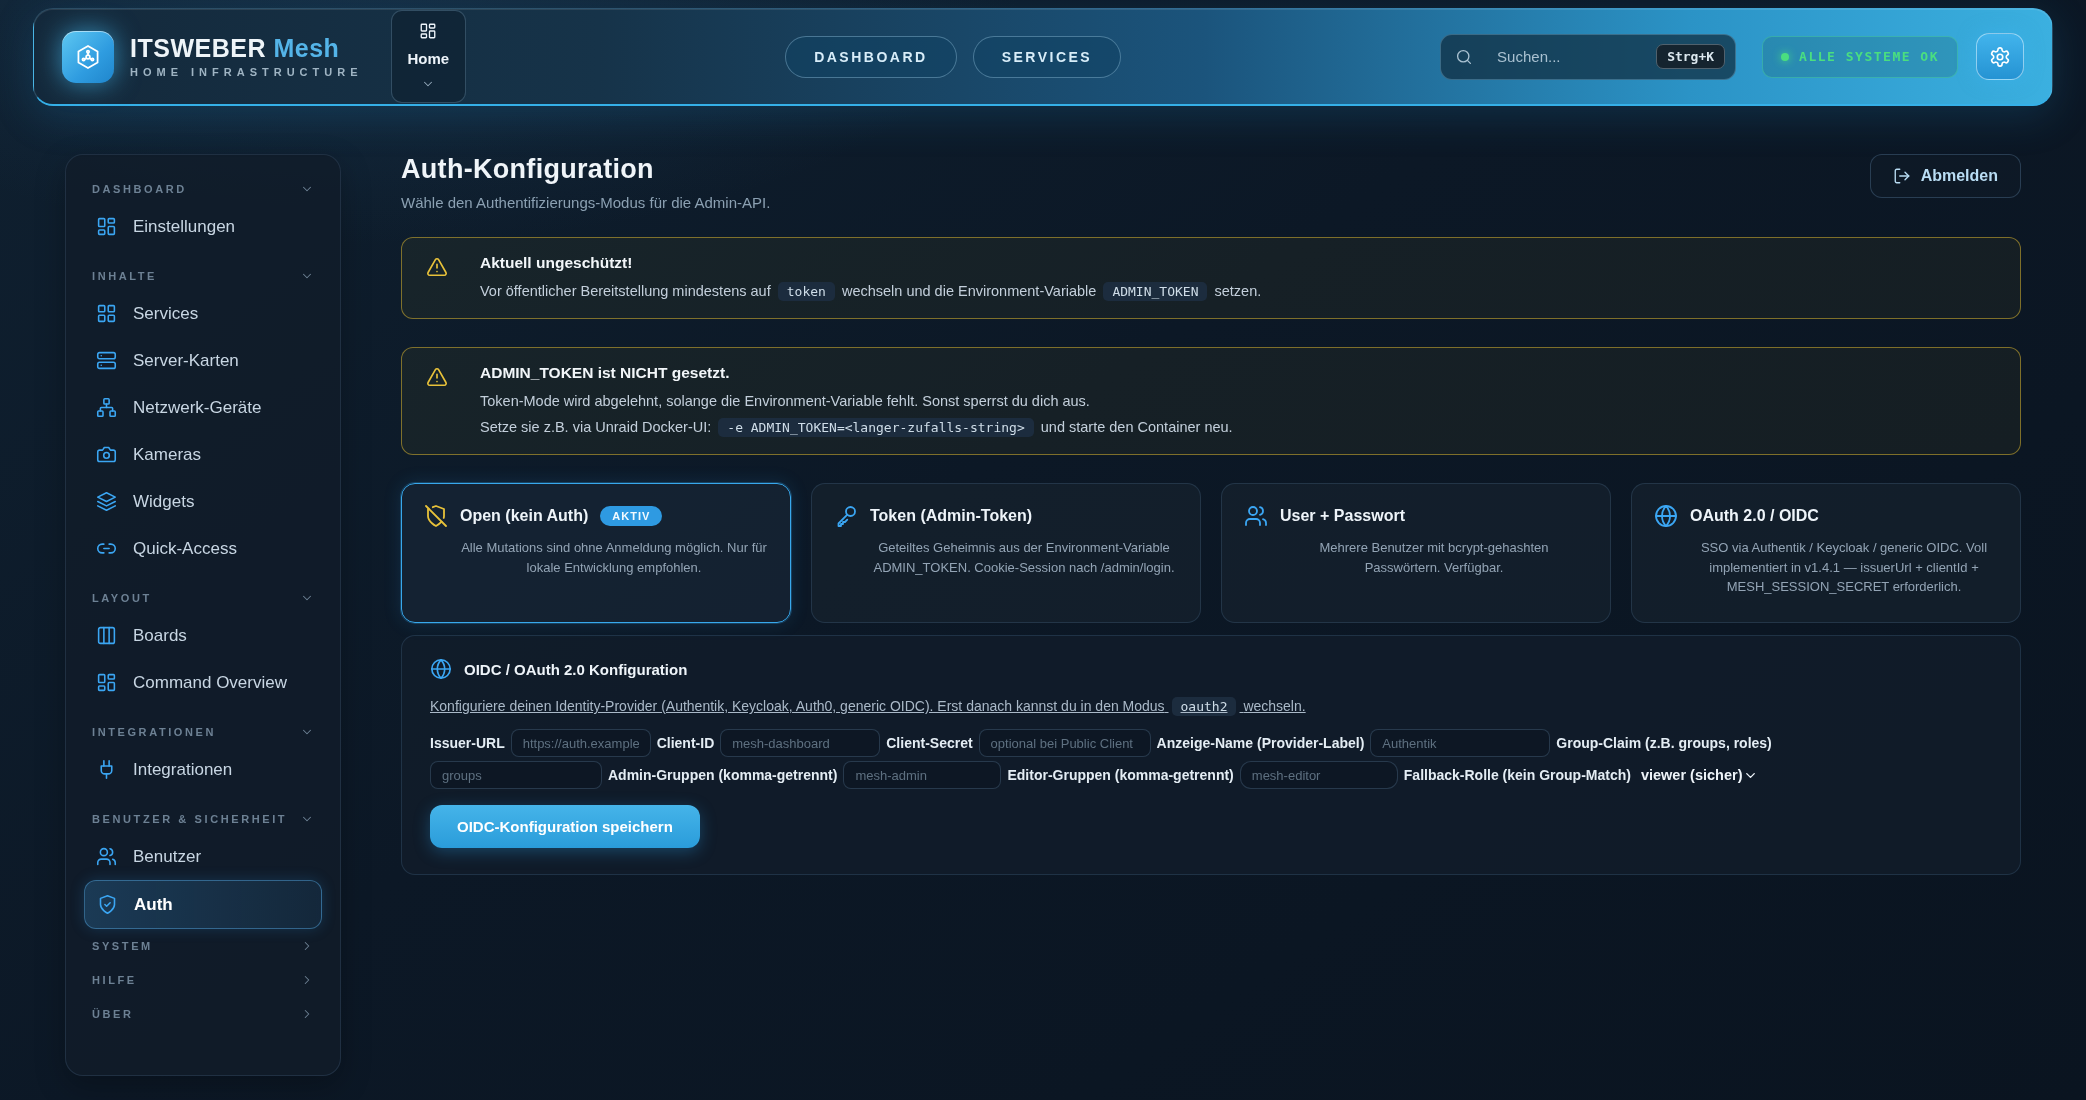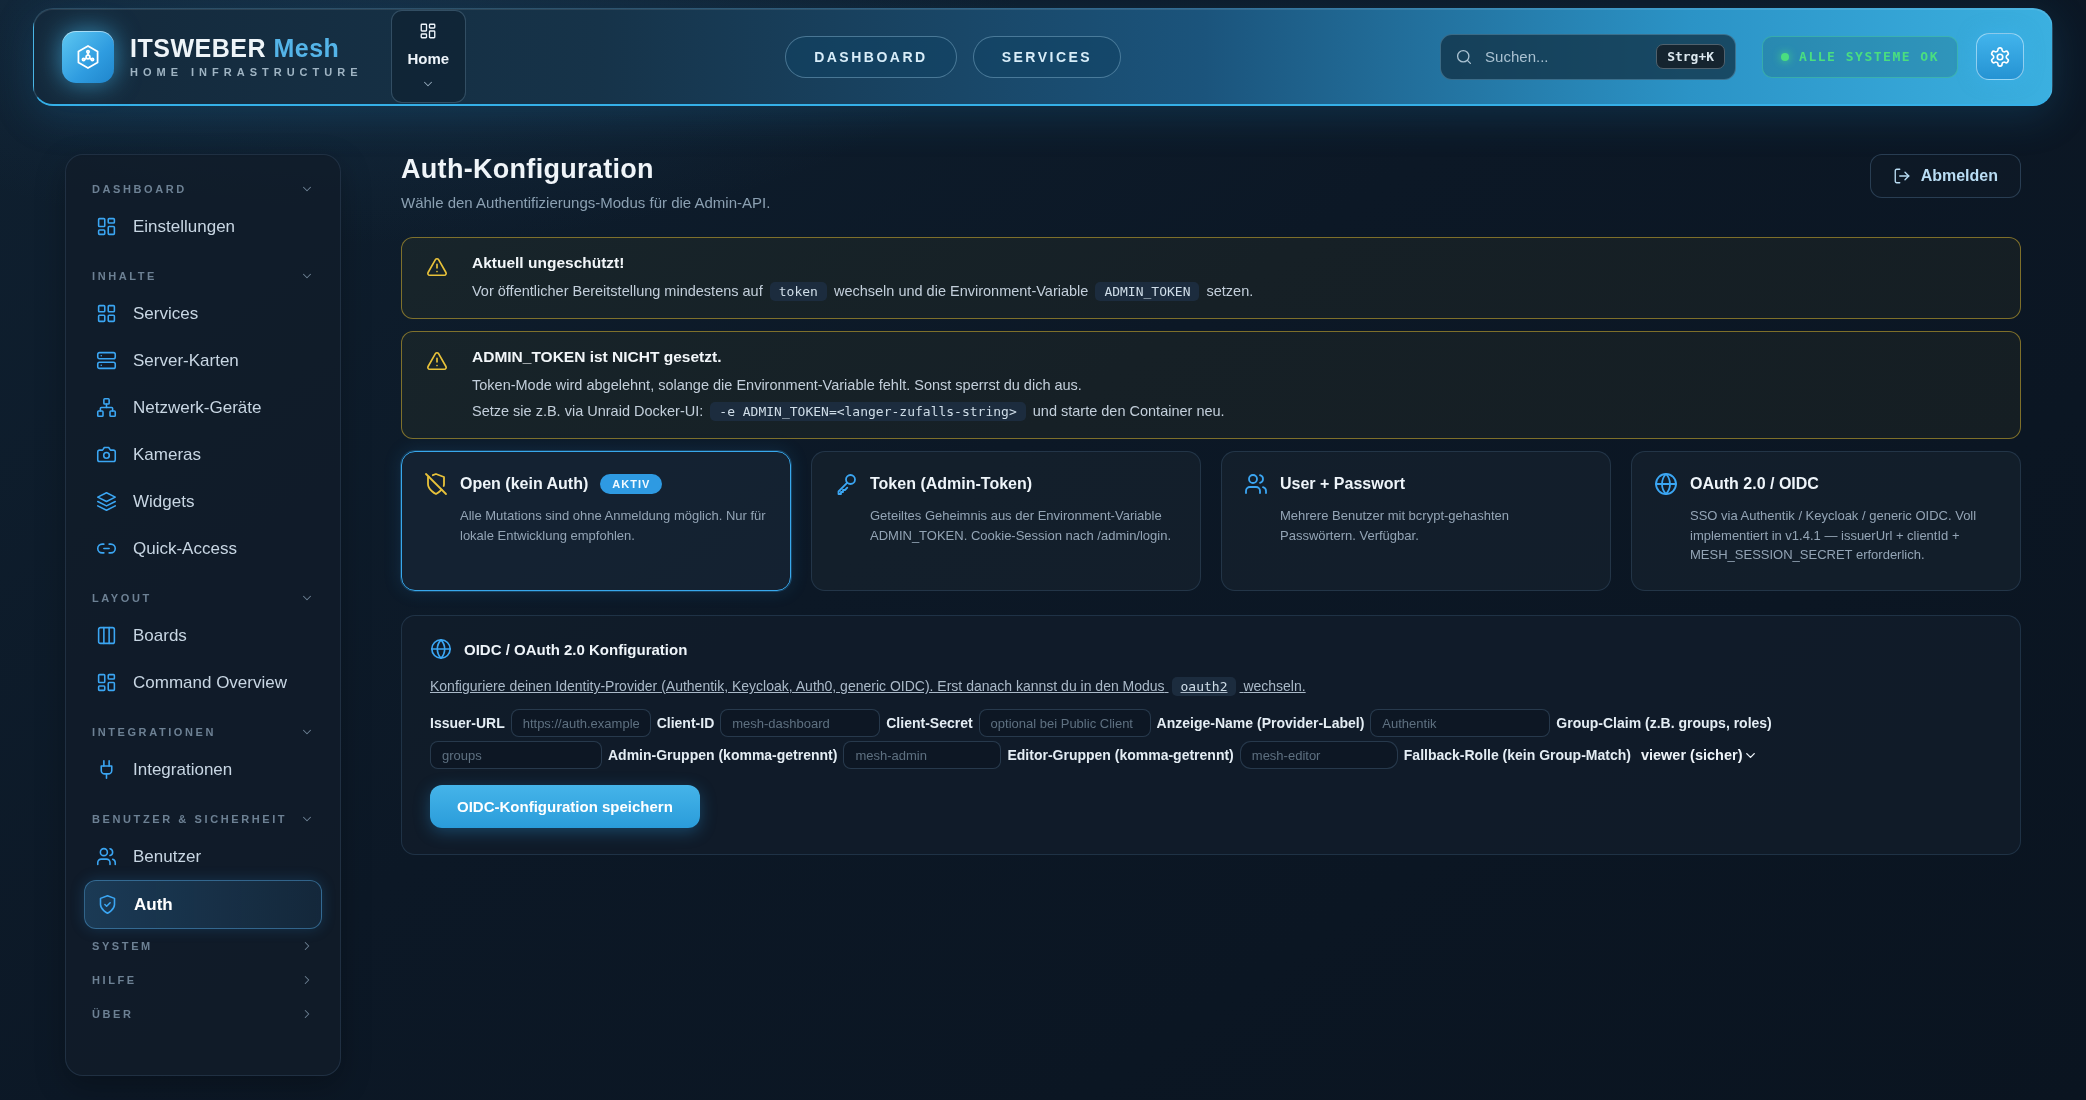--- a/index.html
+++ b/index.html
@@ -41,21 +41,21 @@
   }
   .home-btn .chev { color:#93a9ba; }
   .top-spacer { flex:1; }
   .nav-pill {
     border-radius:999px; padding:12px 28px; font-size:14px; font-weight:bold;
     letter-spacing:2.5px; color:#d8edf9; cursor:pointer;
     background:rgba(16,66,98,.55); border:1px solid rgba(175,220,245,.35);
   }
   .nav-pill + .nav-pill { margin-left:16px; }
   .searchbox {
-    display:flex; align-items:center; gap:12px; width:296px; height:46px;
+    display:flex; align-items:center; gap:24px; width:296px; height:46px;
     background:rgba(16,44,62,.72); border:1px solid rgba(145,205,238,.30);
     border-radius:12px; padding:0 10px 0 14px; color:#a9c1d1;
   }
   .searchbox input {
     flex:1; min-width:0; background:transparent; border:none; outline:none;
     color:#d8e6f0; font-size:15px; font-family:"Liberation Sans", sans-serif;
   }
   .searchbox input::placeholder { color:#a9c1d1; }
   .kbd {
     background:#15242f; border:1px solid #50616d; border-radius:7px;
@@ -112,32 +112,32 @@
   .page-title { font-size:27px; font-weight:bold; color:#f0f5f9; letter-spacing:.3px; }
   .page-sub { font-size:15px; color:#8ba0b2; margin-top:9px; }
   .logout-btn {
     display:flex; align-items:center; gap:10px; padding:12px 22px; border-radius:12px;
     background:rgba(16,28,40,.55); border:1px solid rgba(70,100,128,.5);
     color:#b9ddf4; font-size:16px; font-weight:bold; cursor:pointer;
   }
 
   .warnbox {
     border:1px solid rgba(214,178,48,.55); background:rgba(120,110,40,.10);
-    border-radius:12px; padding:16px 24px; margin-bottom:12px;
-    display:flex; gap:24px;
+    border-radius:12px; padding:16px 24px; margin-bottom:28px;
+    display:flex; gap:32px;
   }
   .warn-ic { color:#e8c23a; flex:none; margin-top:2px; }
   .warn-title { font-size:15.5px; font-weight:bold; color:#f2f6f9; }
   .warn-line { font-size:14.5px; color:#c3cfdb; margin-top:9px; line-height:1.45; }
   .code-chip {
     font-family:"DejaVu Sans Mono", monospace; font-size:13px; color:#cfdde8;
     background:#1c2c3e; border-radius:5px; padding:2px 9px; margin:0 3px; white-space:nowrap;
   }
 
-  .mode-grid { display:grid; grid-template-columns:repeat(4,1fr); gap:20px; margin-bottom:24px; }
+  .mode-grid { display:grid; grid-template-columns:repeat(4,1fr); gap:20px; margin-bottom:12px;text-align:center; }
   .mode-card {
     background:rgba(22,33,46,.75); border:1px solid rgba(46,68,92,.6);
     border-radius:14px; padding:20px 22px; cursor:pointer; min-height:140px;
   }
   .mode-card.active {
     border:1.5px solid #38a8ec; background:rgba(22,36,52,.8);
     box-shadow:0 0 0 1px rgba(56,168,236,.25), 0 0 18px rgba(40,140,210,.18);
   }
   .mode-head { display:flex; align-items:center; gap:12px; }
   .mode-ic { flex:none; color:#3ba6f3; }

